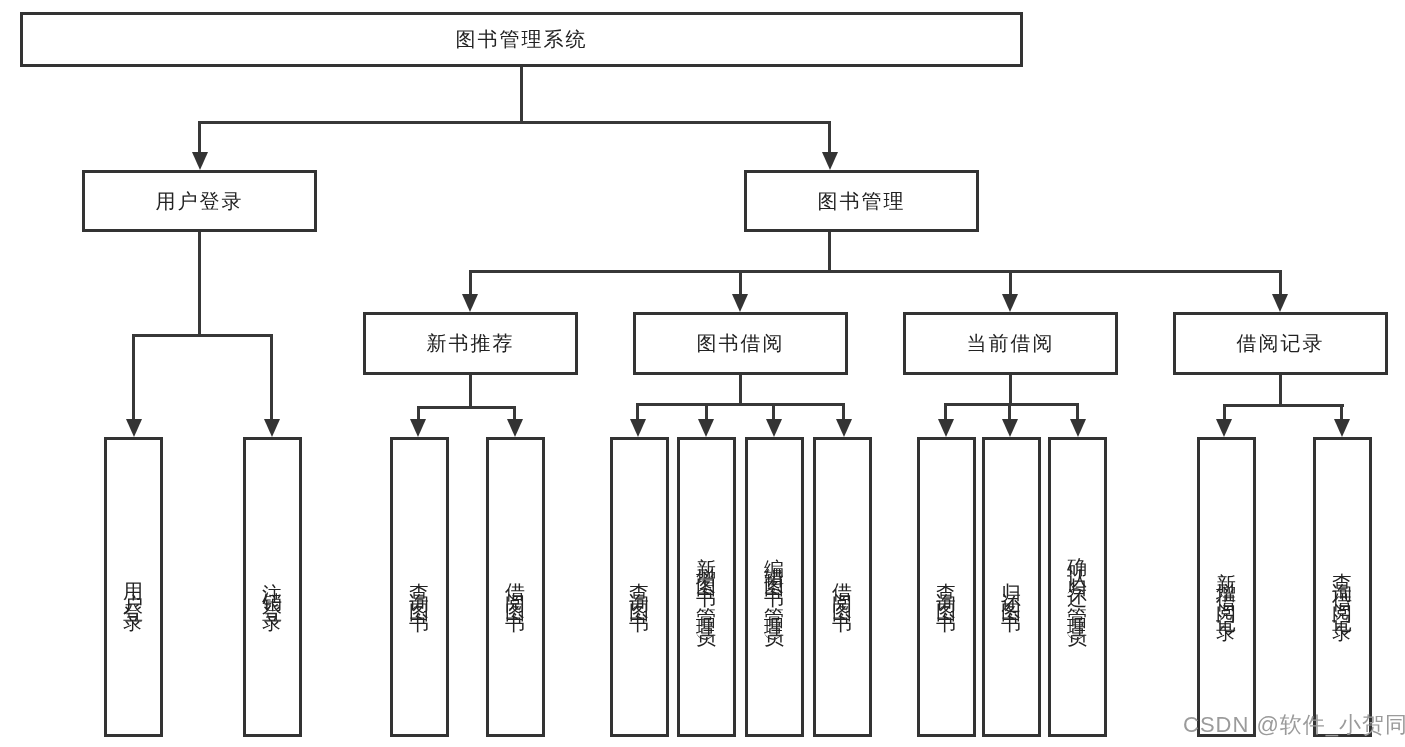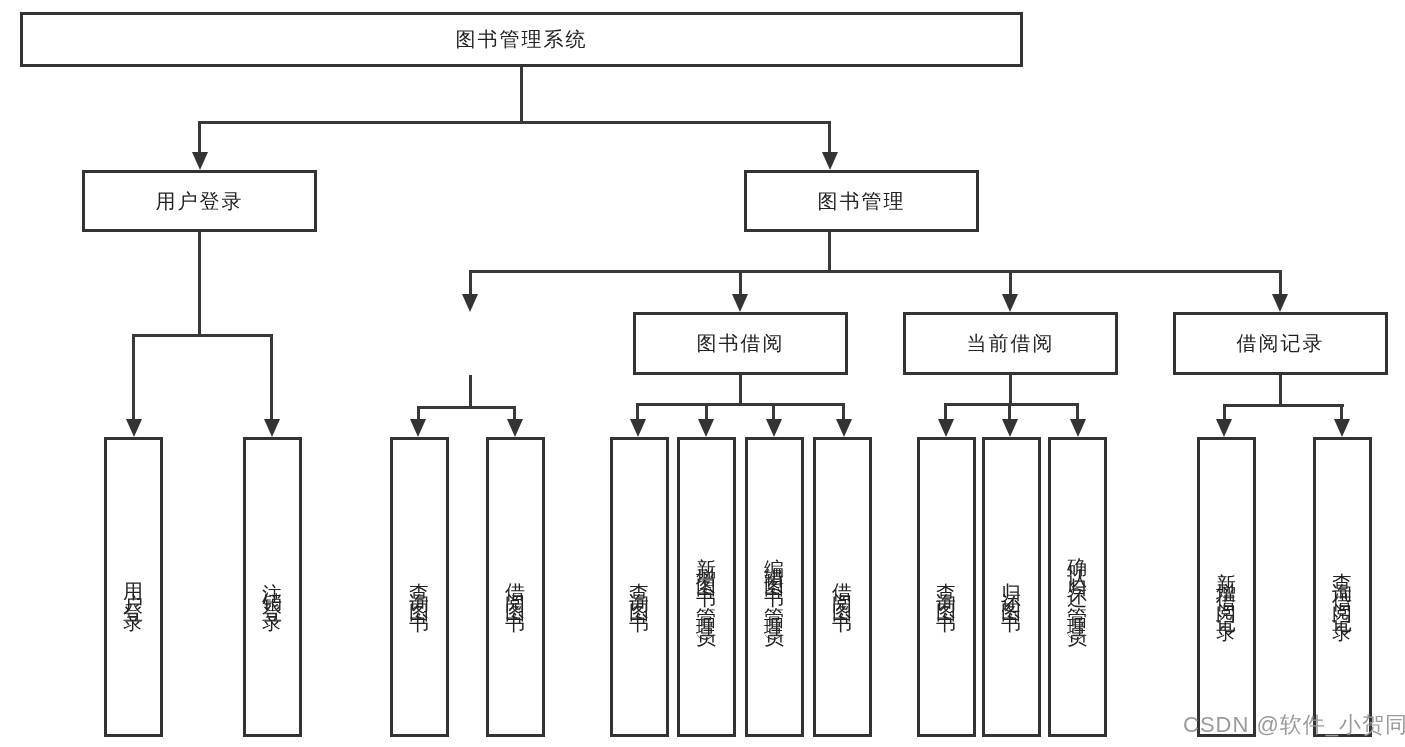--- a/index.html
+++ b/index.html
@@ -83,20 +83,23 @@
   <div class="hline" style="left:469px;top:270px;width:813px"></div>
   <div class="vline" style="left:469px;top:270px;height:24px"></div>
   <div class="arrow" style="left:462px;top:294px"></div>
   <div class="vline" style="left:739px;top:270px;height:24px"></div>
   <div class="arrow" style="left:732px;top:294px"></div>
   <div class="vline" style="left:1009px;top:270px;height:24px"></div>
   <div class="arrow" style="left:1002px;top:294px"></div>
   <div class="vline" style="left:1279px;top:270px;height:24px"></div>
   <div class="arrow" style="left:1272px;top:294px"></div>
 
+  <div class="box" style="left:363px;top:312px;width:215px;height:63px">
+    <span>新书推荐</span>
+  </div>
   <div class="box" style="left:633px;top:312px;width:215px;height:63px">
     <span>图书借阅</span>
   </div>
   <div class="box" style="left:903px;top:312px;width:215px;height:63px">
     <span>当前借阅</span>
   </div>
   <div class="box" style="left:1173px;top:312px;width:215px;height:63px">
     <span>借阅记录</span>
   </div>
 

